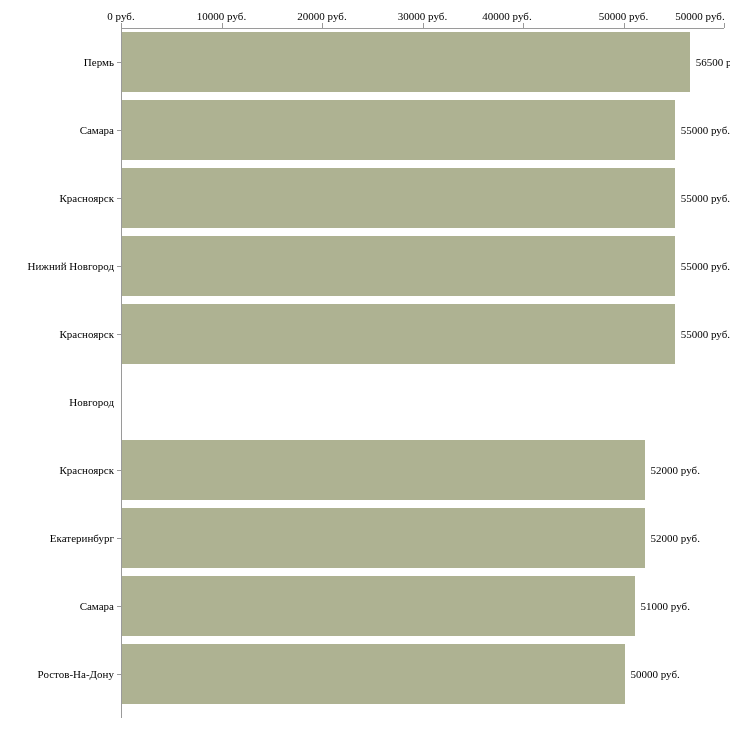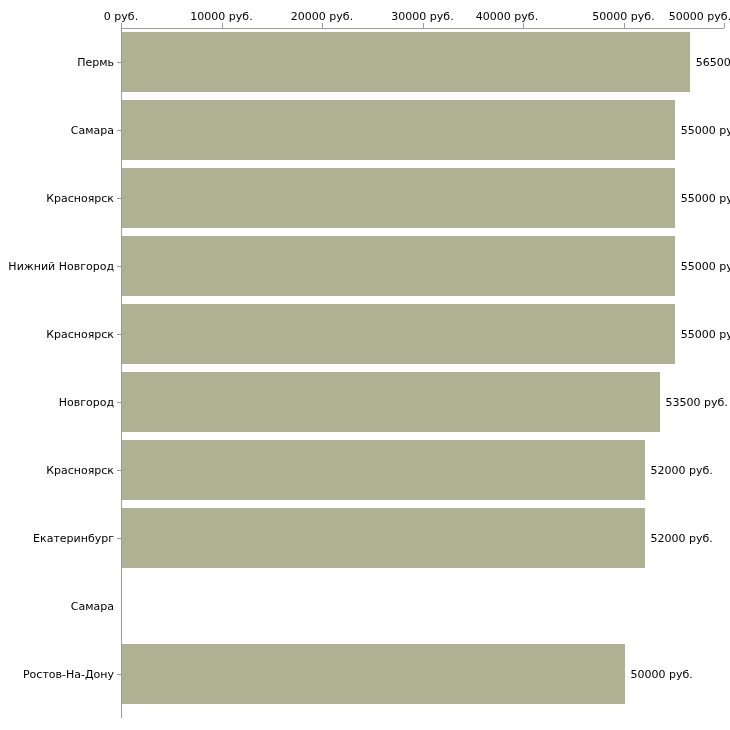--- a/index.html
+++ b/index.html
@@ -10,20 +10,21 @@
   body {
     width: 730px;
     height: 730px;
     font-family: "DejaVu Sans", "Liberation Sans", sans-serif;
     overflow: hidden;
   }
   #chart-root {
     position: relative;
     width: 730px;
     height: 730px;
+    font-family: Liberation Serif, serif;
   }
   
   .plot-area {
     position: absolute;
     left: 121px;
     top: 28px;
     width: 603px;   
     height: 690px;
     border-left: 1px solid #9a9a9a;
   }
@@ -146,38 +147,38 @@
       <div class="bar" style="width:552.7px"></div>
       <div class="bar-value" style="left:552.7px">55000 руб.</div>
     </div>
 
     <div class="row" style="top:276px;height:60px">
       <div class="cat-tick"></div>
       <div class="bar" style="width:552.7px"></div>
       <div class="bar-value" style="left:552.7px">55000 руб.</div>
     </div>
 
-    <div class="row" style="top:344px;height:60px">
-      <div class="cat-tick"></div>
-      <div class="bar" style="width:537.6px"></div>
-      <div class="bar-value" style="left:537.6px">53500 руб.</div>
-    </div>
 
     <div class="row" style="top:412px;height:60px">
       <div class="cat-tick"></div>
       <div class="bar" style="width:522.6px"></div>
       <div class="bar-value" style="left:522.6px">52000 руб.</div>
     </div>
 
     <div class="row" style="top:480px;height:60px">
       <div class="cat-tick"></div>
       <div class="bar" style="width:522.6px"></div>
       <div class="bar-value" style="left:522.6px">52000 руб.</div>
     </div>
 
+    <div class="row" style="top:548px;height:60px">
+      <div class="cat-tick"></div>
+      <div class="bar" style="width:512.6px"></div>
+      <div class="bar-value" style="left:512.6px">51000 руб.</div>
+    </div>
 
     <div class="row" style="top:616px;height:60px">
       <div class="cat-tick"></div>
       <div class="bar" style="width:502.5px"></div>
       <div class="bar-value" style="left:502.5px">50000 руб.</div>
     </div>
 
   </div>
 
   <div>

